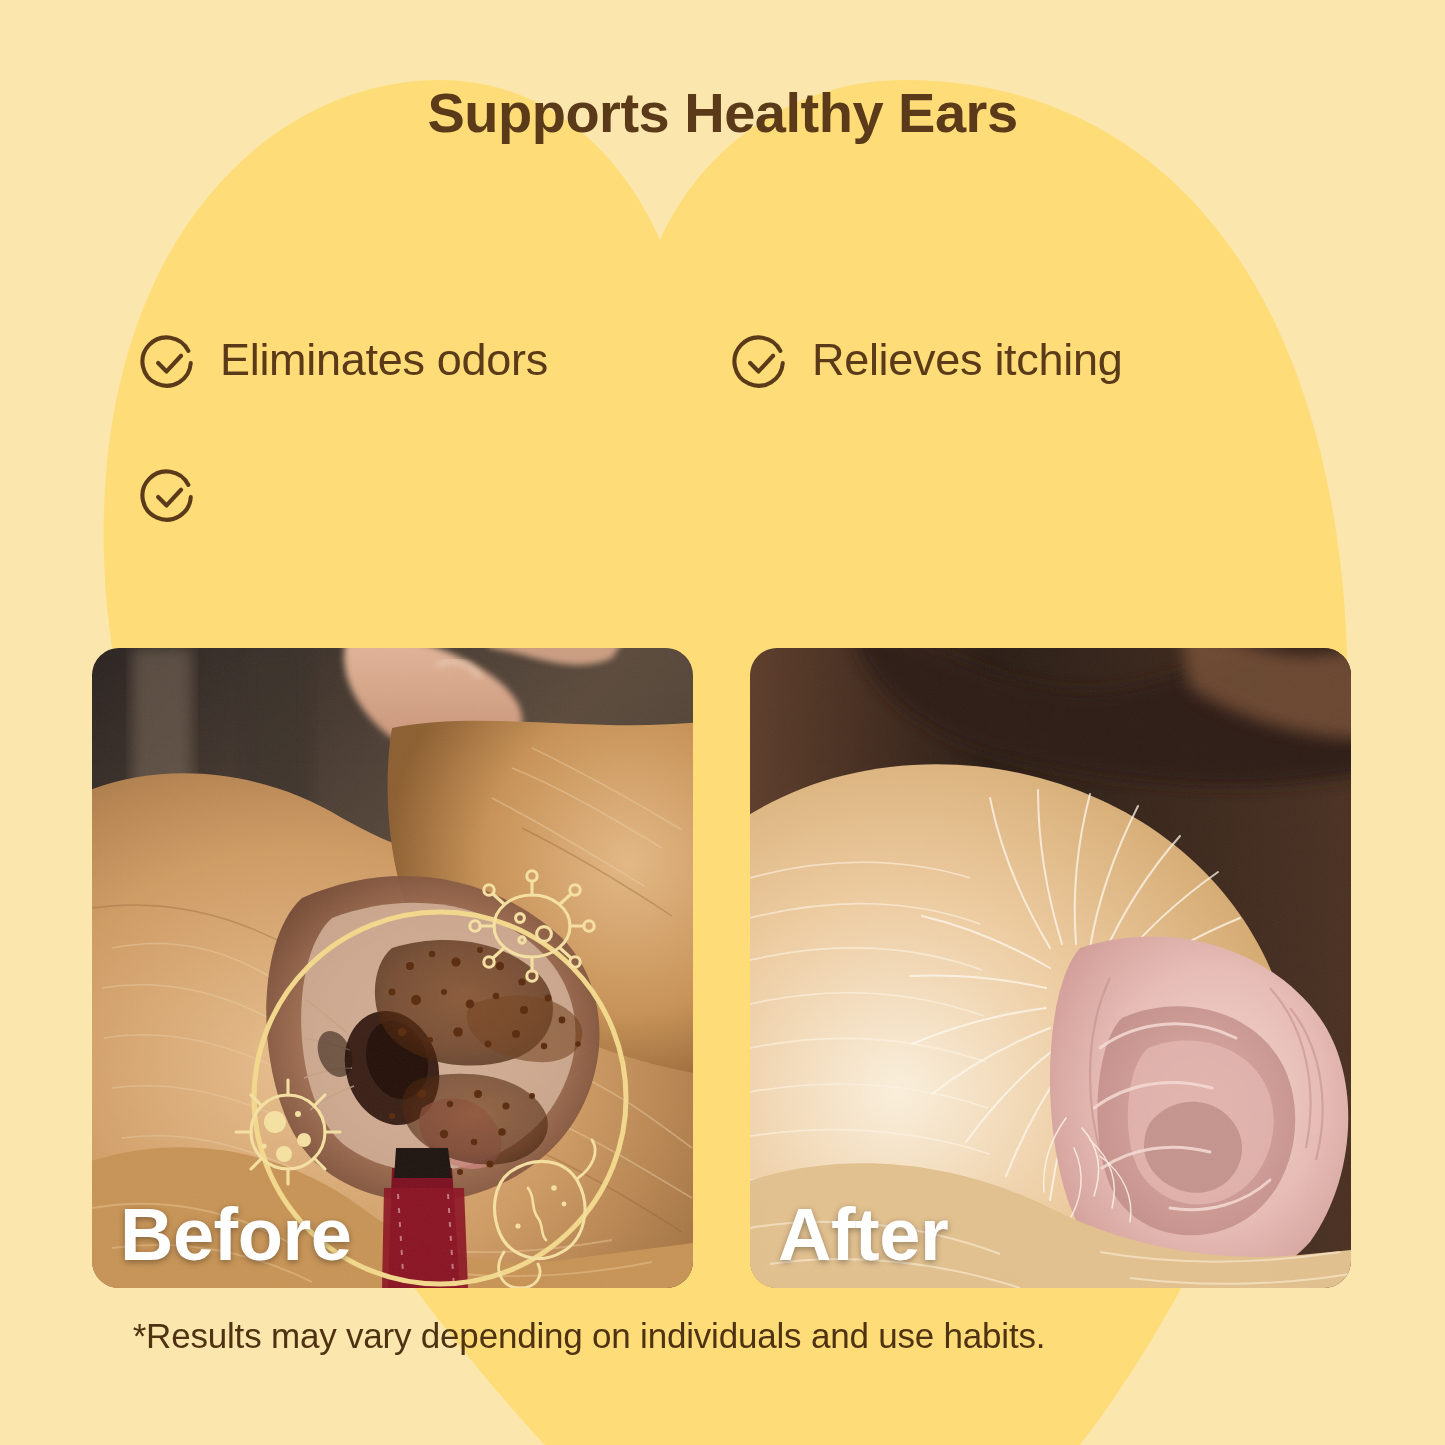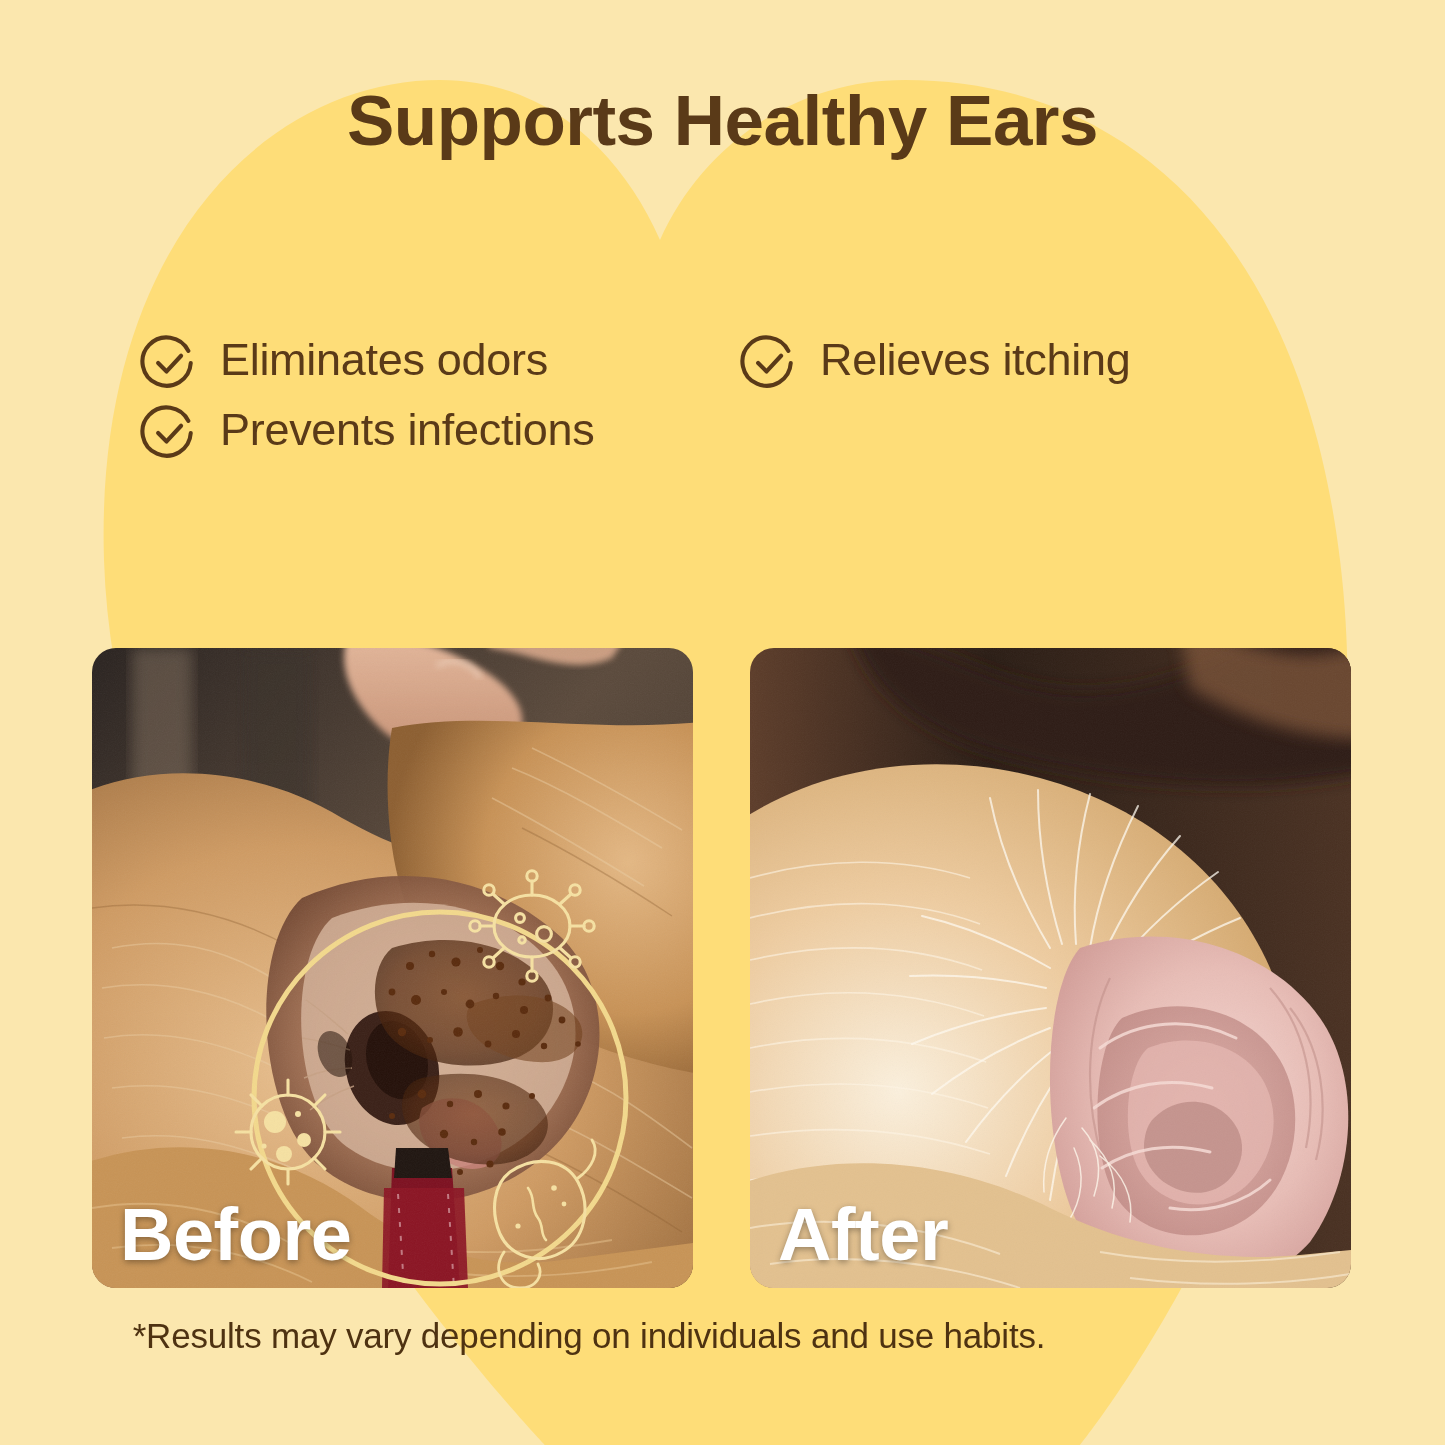--- a/index.html
+++ b/index.html
@@ -14,36 +14,35 @@
   
   .heart-bg{
     position:absolute; left:0; top:0;
     width:1445px; height:1445px;
     pointer-events:none;
   }
   
   .headline{
     position:absolute; top:84px; left:0; width:1445px;
     text-align:center;
-    font-size:71px;
+    font-size:56px;
     font-weight:bold;
     letter-spacing:-0.5px;
     color:#5a3a18;
     line-height:1.05;
   }
   
   .benefits{
     position:absolute;
     top:330px; left:140px;
     width:1180px;
     display:grid;
     grid-template-columns:592px 588px;
     grid-auto-rows:auto;
     row-gap:72px;
-    gap:8px;
   }
   .benefit{
     display:flex;
     align-items:flex-start;
     gap:22px;
   }
   .check-icon{
     flex:0 0 auto;
     width:58px; height:58px;
     margin-top:4px;
@@ -60,21 +59,21 @@
   .photos{
     position:absolute;
     top:648px; left:92px;
     width:1262px; height:640px;
     display:flex;
     gap:57px;
   }
   .photo-card{
     position:relative;
     width:601px; height:640px;
-    border-radius:12px;
+    border-radius:27px;
     overflow:hidden;
   }
   .photo-svg{ position:absolute; inset:0; width:100%; height:100%; display:block; }
   .photo-caption{
     position:absolute;
     left:28px; bottom:16px;
     font-size:74px;
     font-weight:bold;
     color:#ffffff;
     letter-spacing:-0.5px;
@@ -125,21 +124,20 @@
         <polyline points="15,24 22,31 34,18" fill="none" stroke="#5a3a18" stroke-width="3.4" stroke-linecap="round" stroke-linejoin="round"></polyline>
       </svg>
       <div class="benefit-label">Relieves itching</div>
     </div>
 
     <div class="benefit">
       <svg class="check-icon" viewBox="0 0 48 48">
         <path d="M40,14 A20,20 0 1 0 42,24" fill="none" stroke="#5a3a18" stroke-width="3.4" stroke-linecap="round"></path>
         <polyline points="15,24 22,31 34,18" fill="none" stroke="#5a3a18" stroke-width="3.4" stroke-linecap="round" stroke-linejoin="round"></polyline>
       </svg>
-      <div class="benefit-label">Prevents infections</div>
     </div>
 
   </div>
 
   <div class="photos">
 
     <div class="photo-card">
       <svg class="photo-svg" viewBox="0 0 601 640" preserveAspectRatio="xMidYMid slice">
         <defs>
           <linearGradient id="bgBlur" x1="0" y1="0" x2="1" y2="1">

